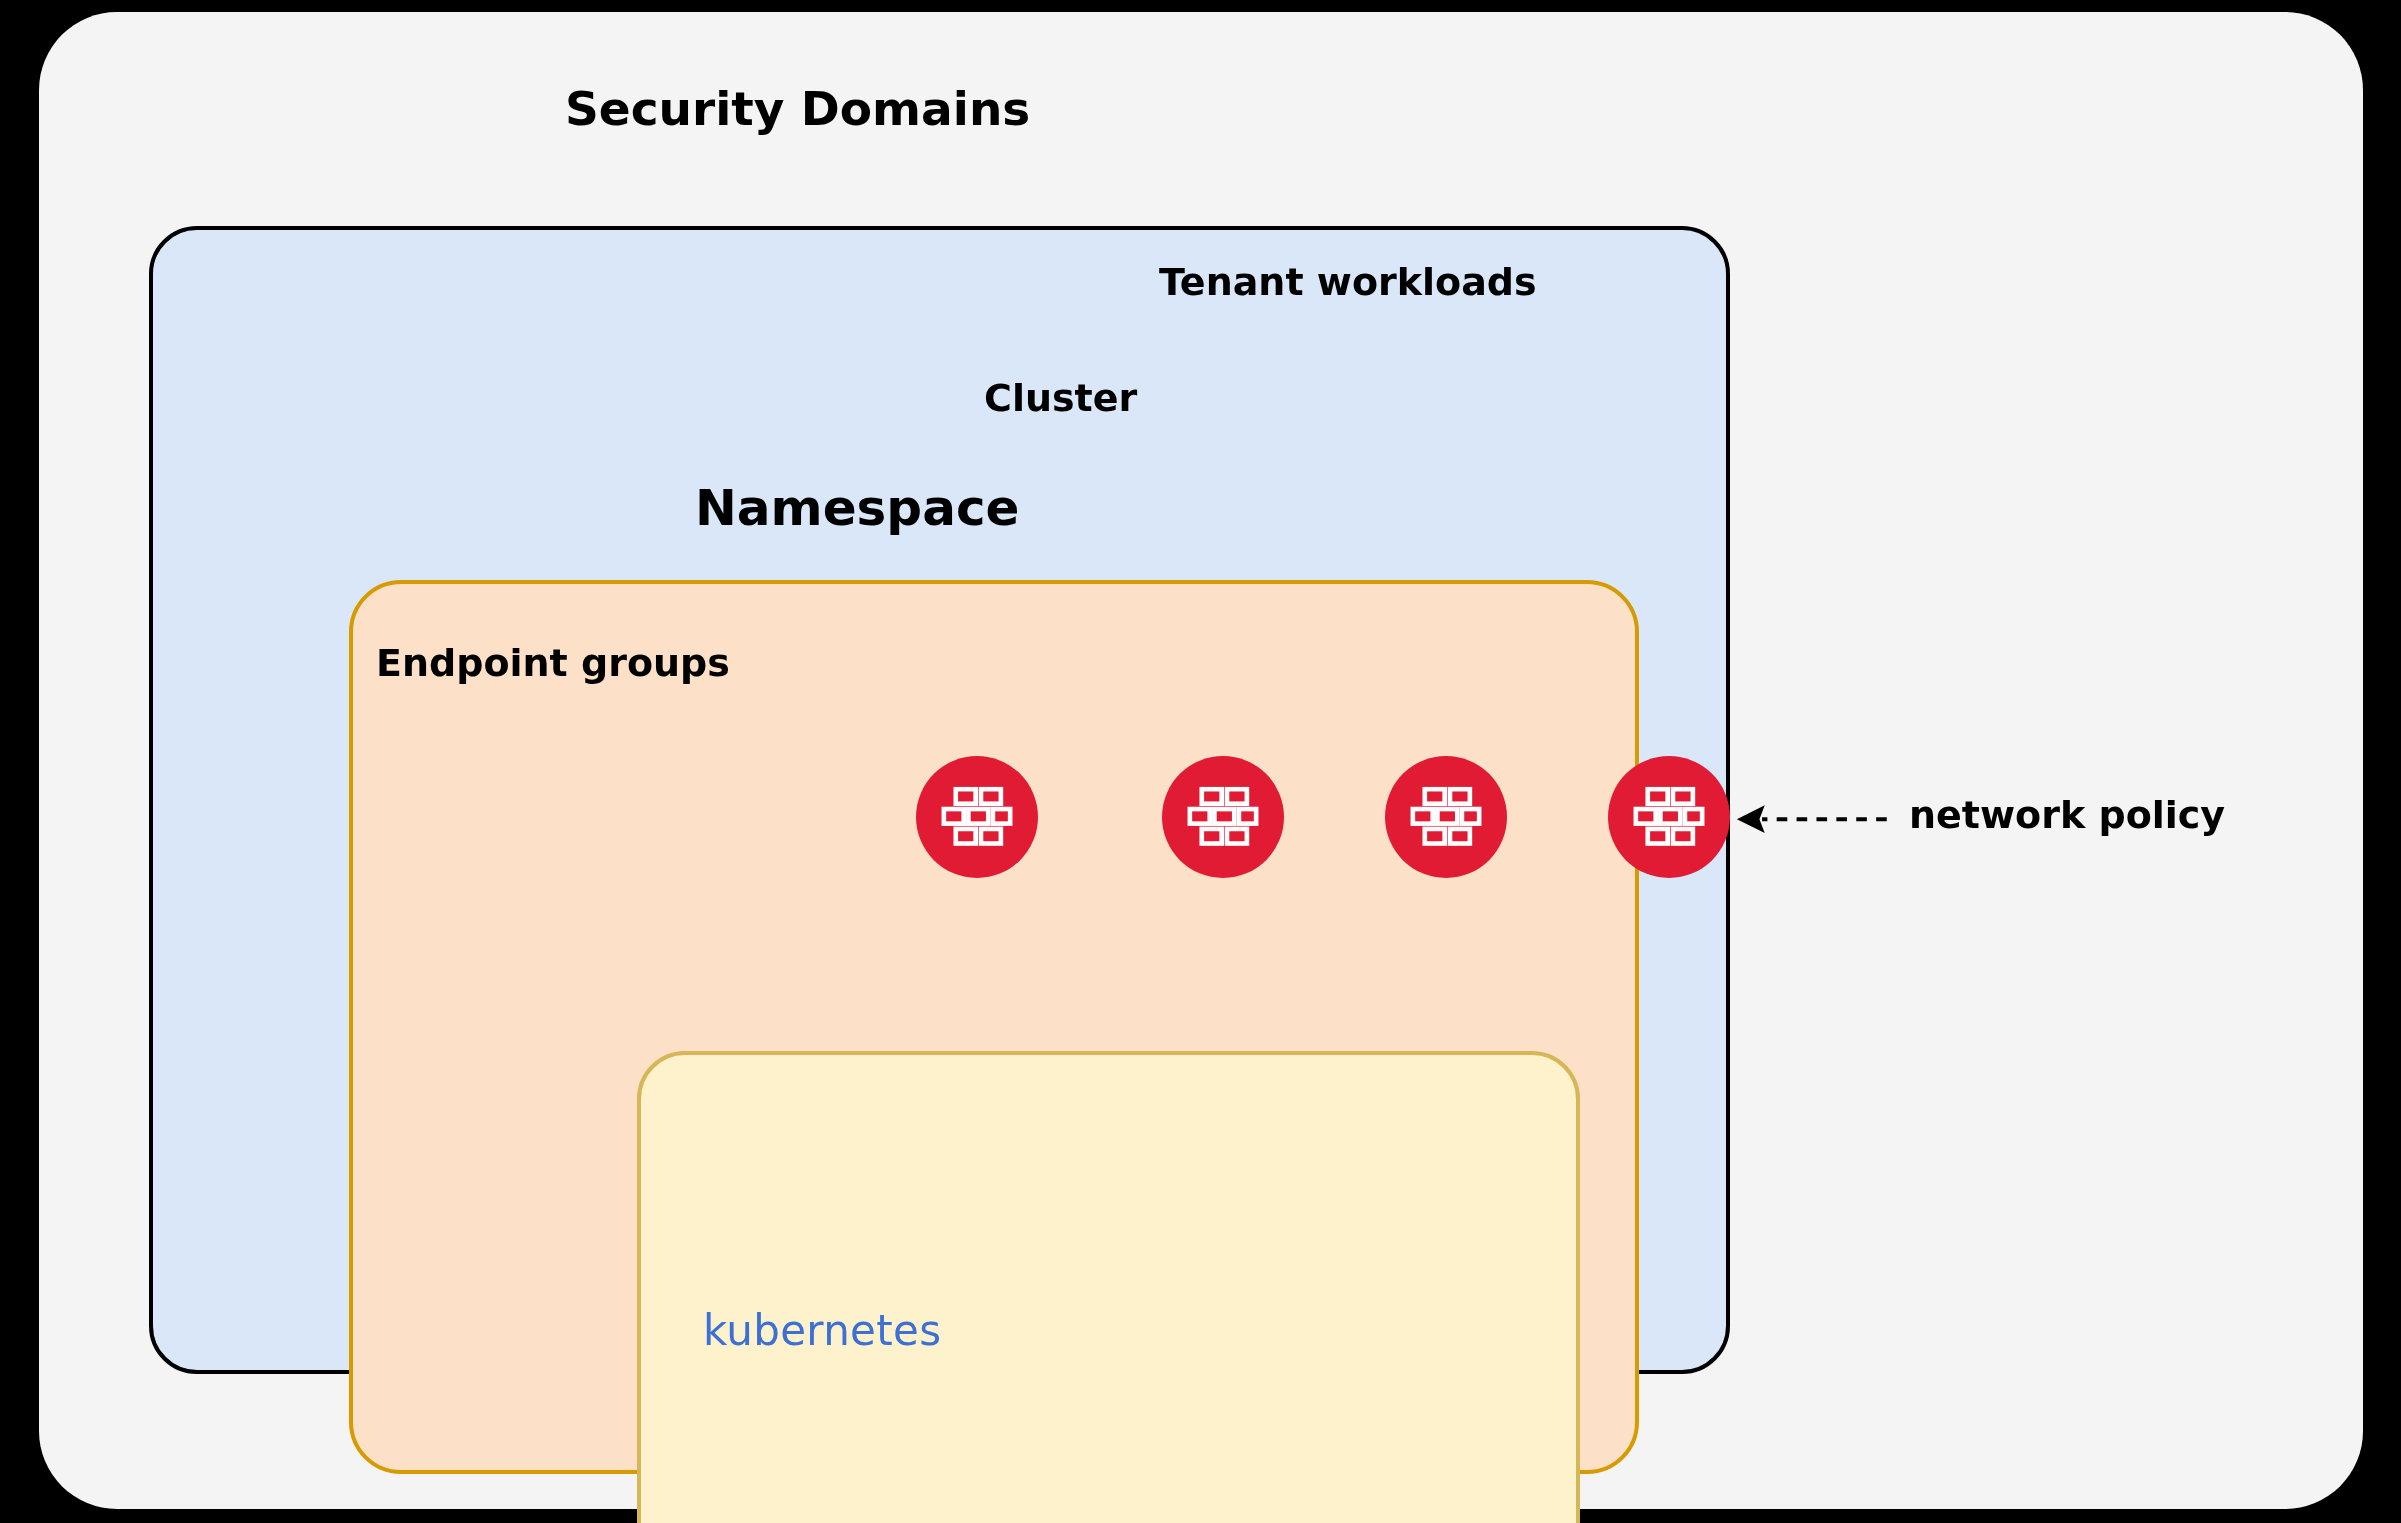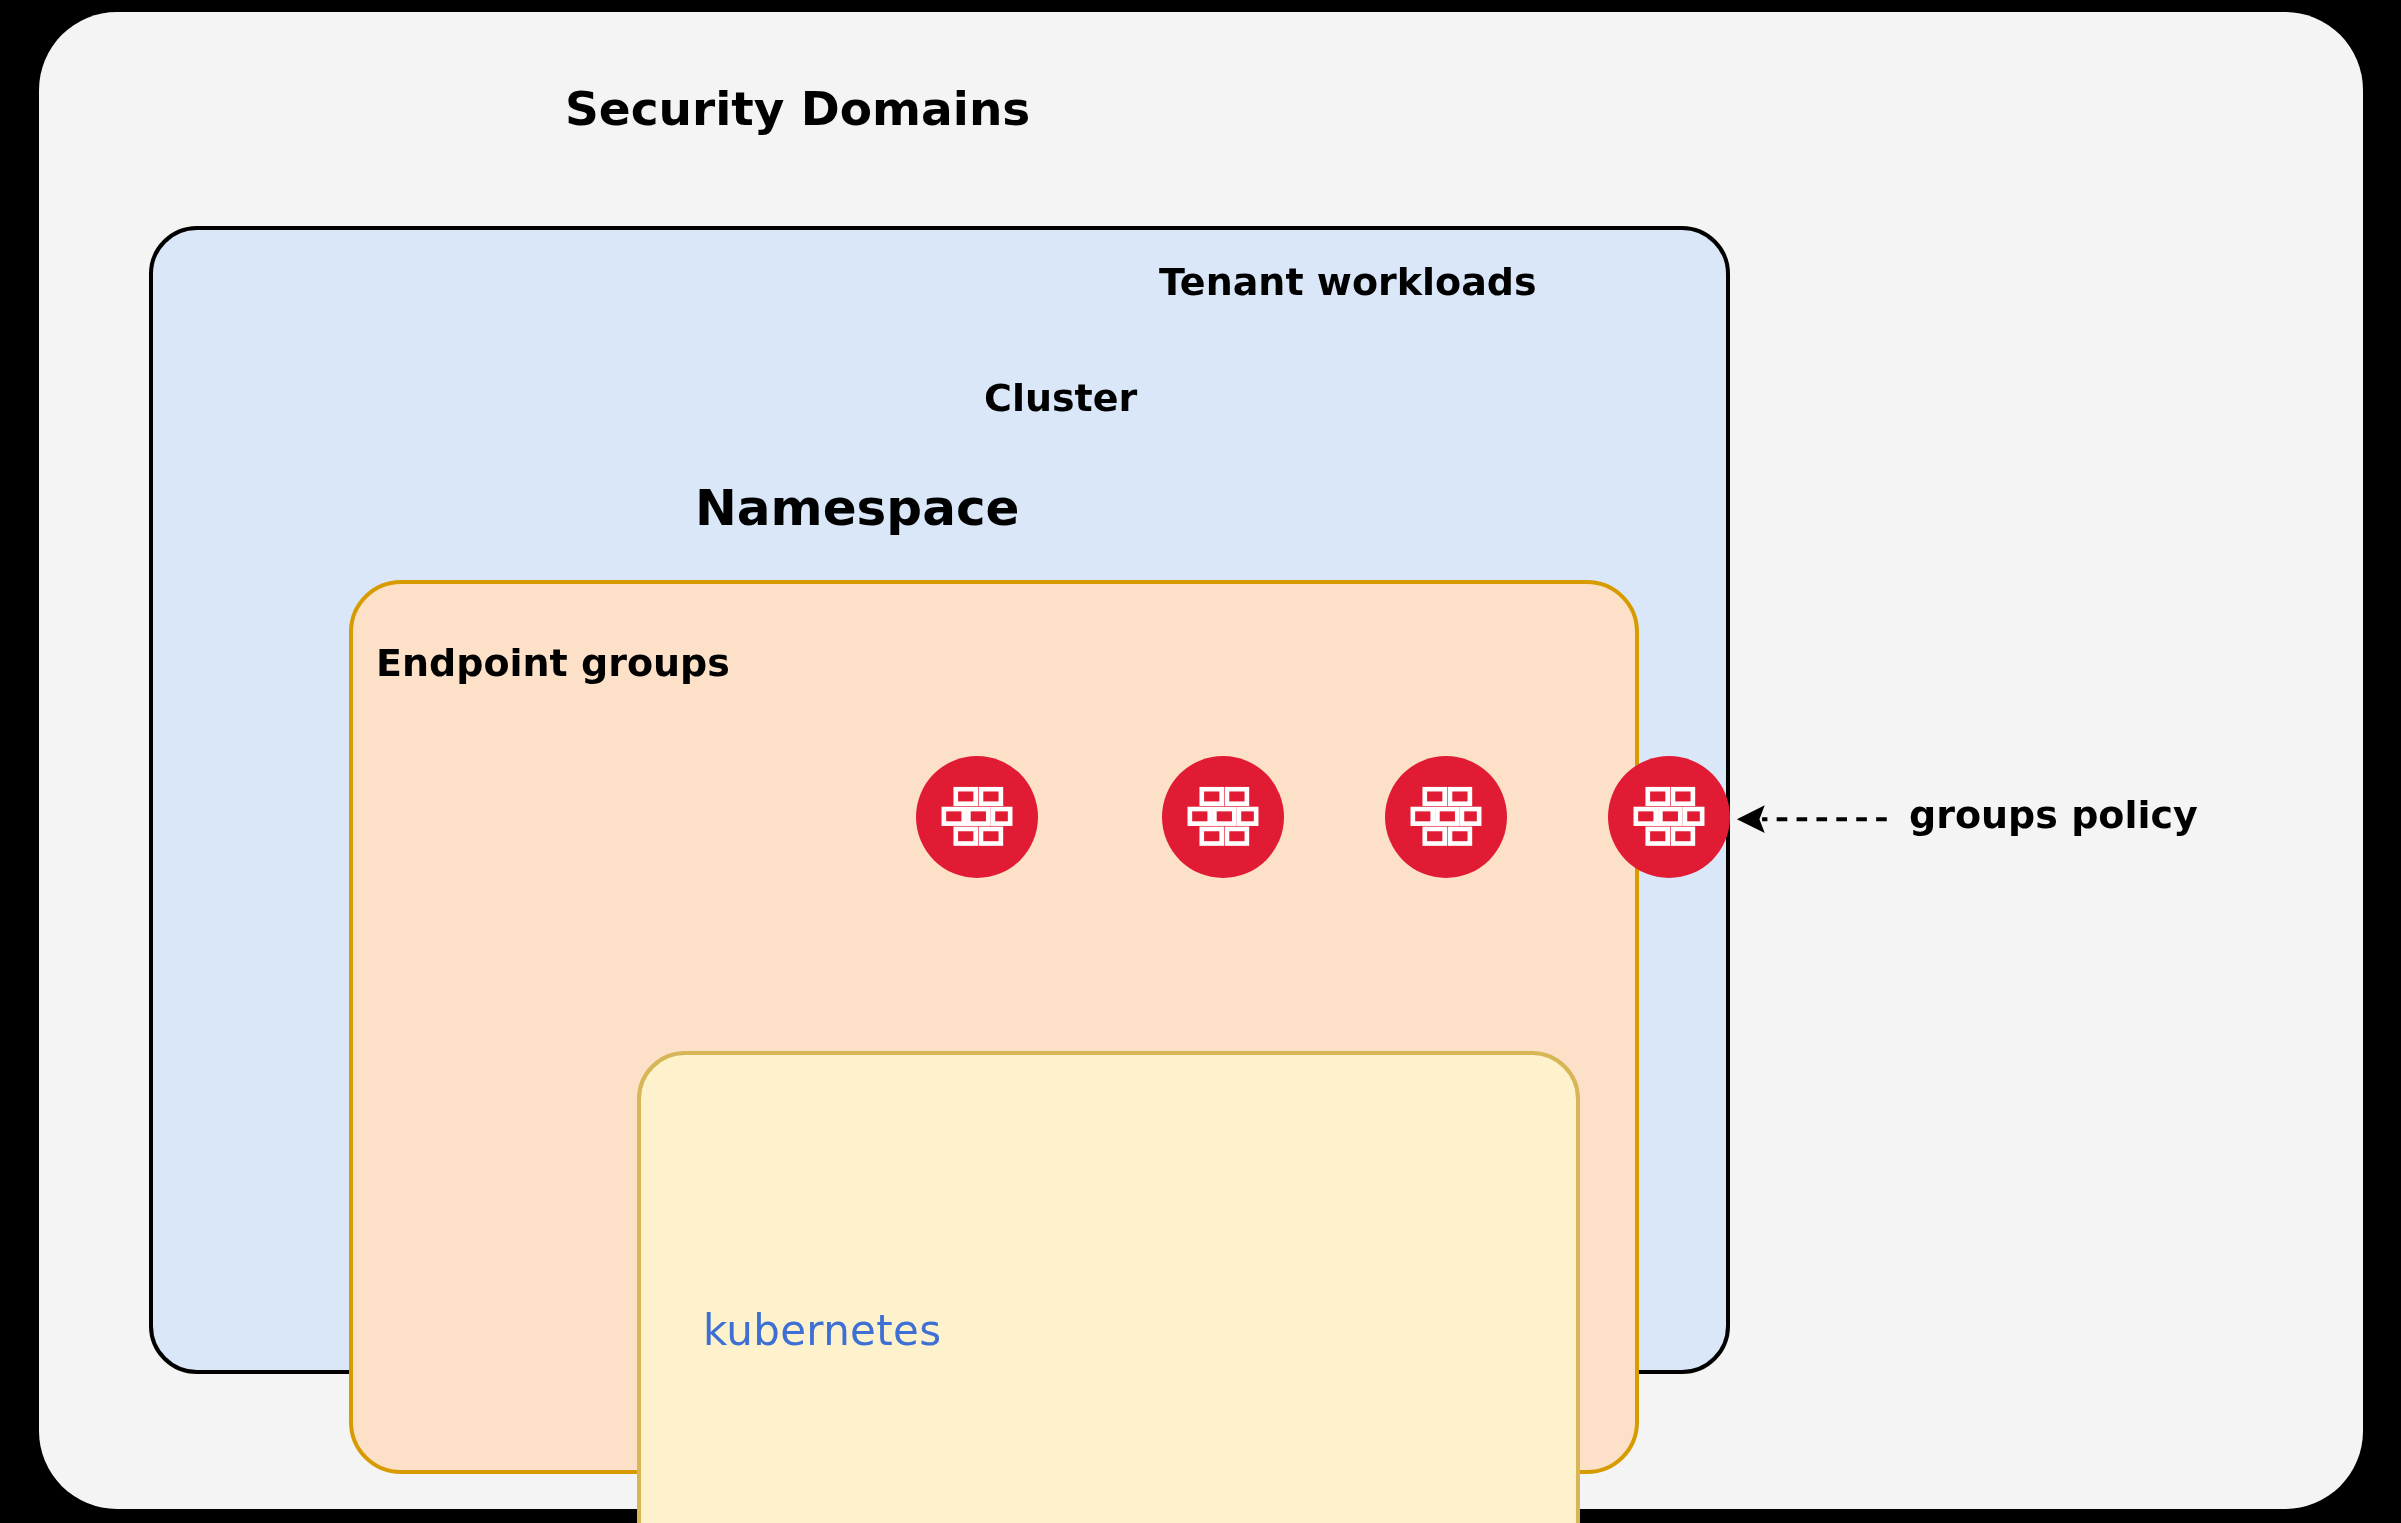--- a/index.html
+++ b/index.html
@@ -255,16 +255,16 @@
     </svg>
   </div>
 
   <div class="policy-annotation">
     <svg viewBox="0 0 230 95" xmlns="http://www.w3.org/2000/svg">
       <line x1="230" y1="47" x2="42" y2="47" stroke="#000000" stroke-width="6" stroke-dasharray="16 14"></line>
       <polygon points="4,47 46,26 38,47 46,68" fill="#000000"></polygon>
     </svg>
   </div>
 
-  <div class="label label-network-policy">groups policy</div>
+  <div class="label label-network-policy">network policy</div>
 
 </div>
 
 
 </body></html>

